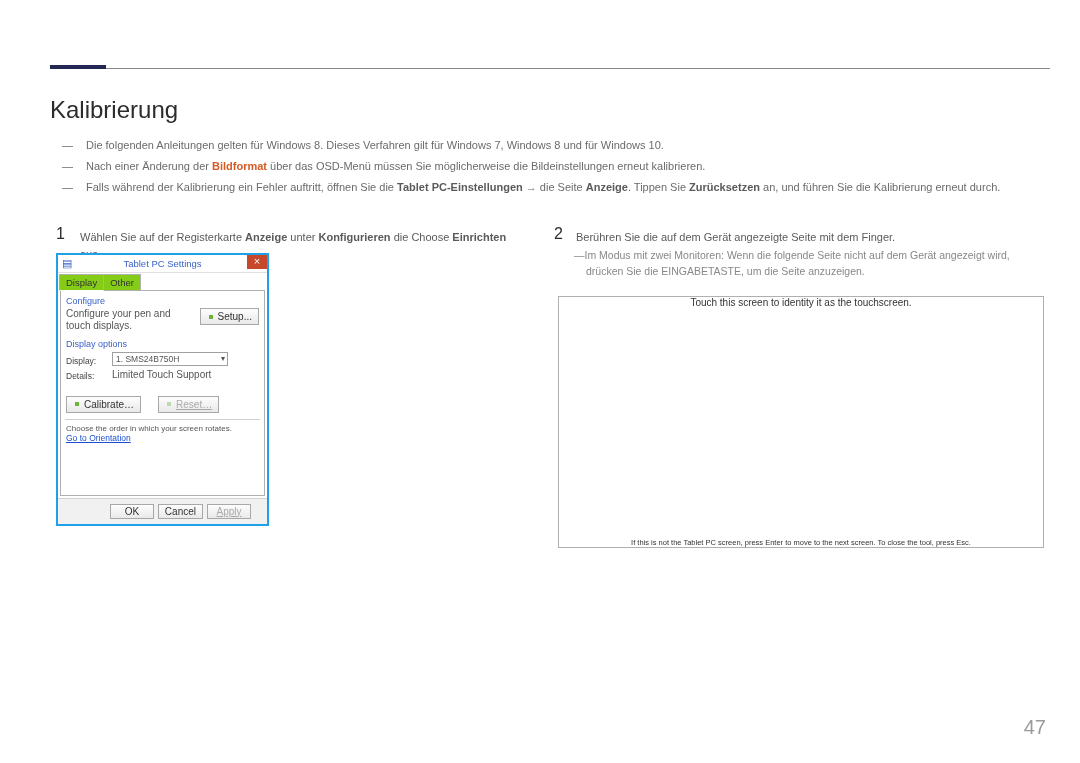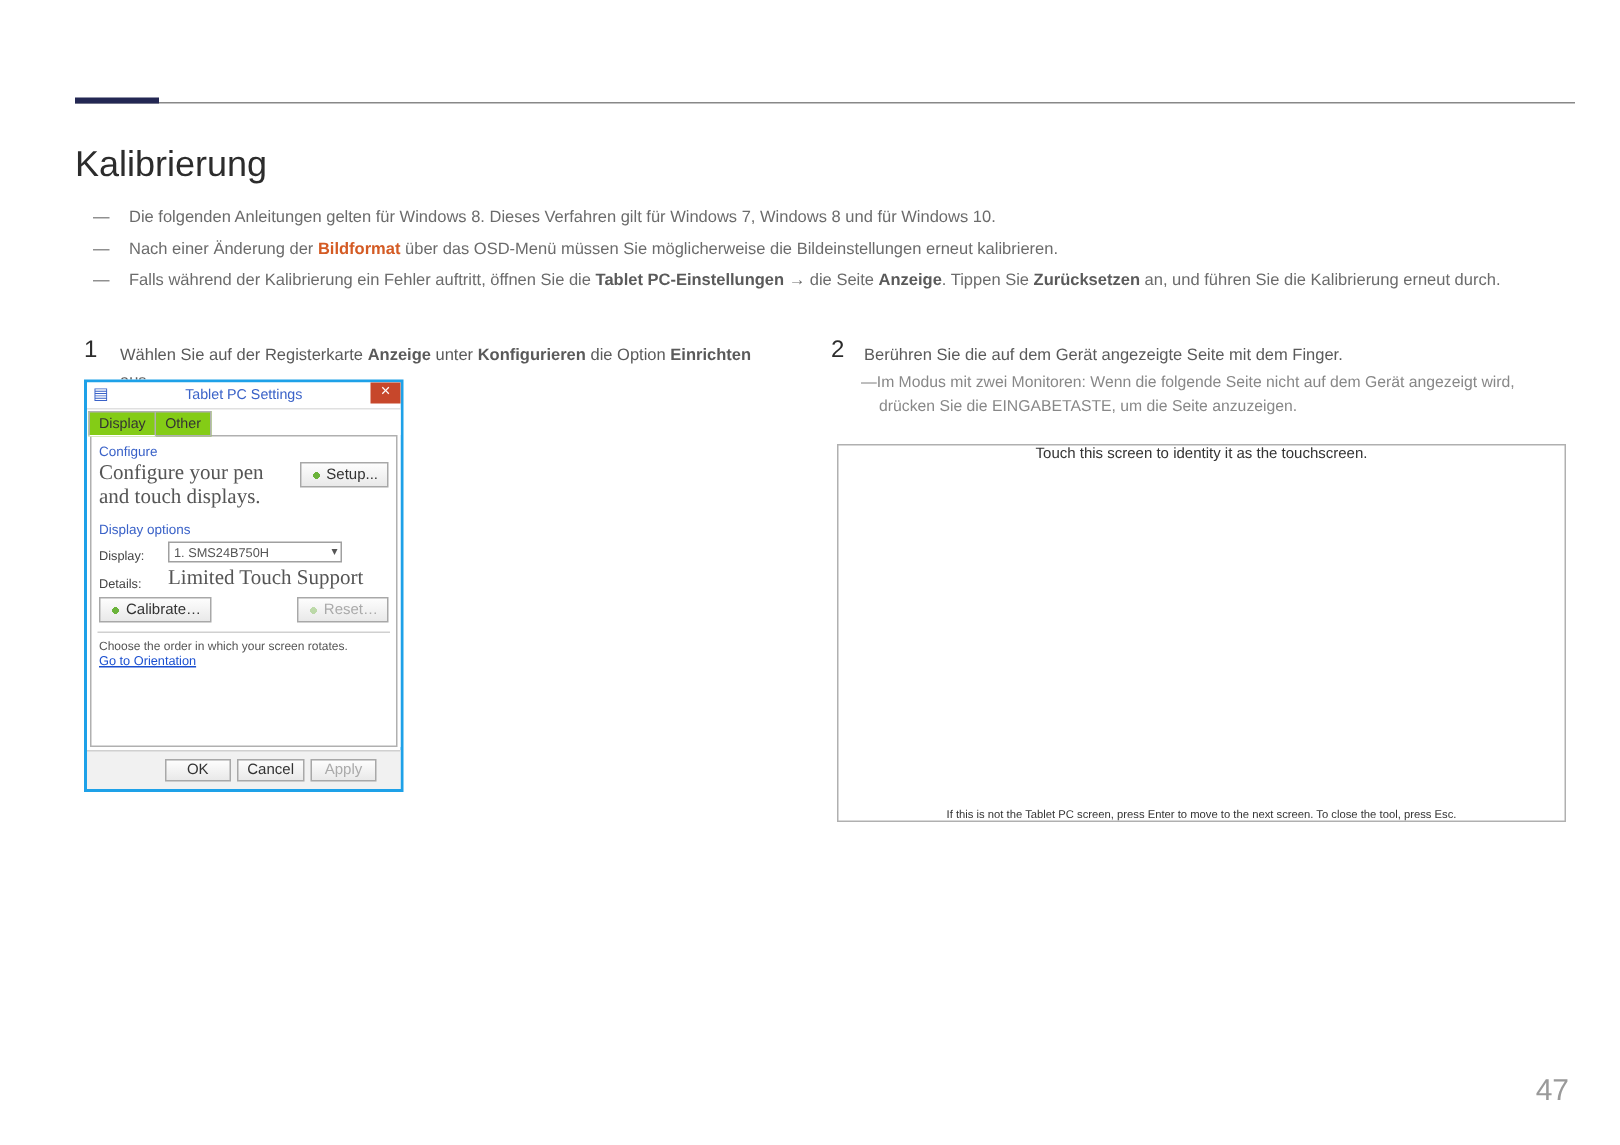--- a/index.html
+++ b/index.html
@@ -152,21 +152,21 @@
   }
   .tab-panel {
     border: 1px solid #b0b0b0;
     margin: 0 2px 2px 2px;
     background: #fff;
     font-size: 9px;
     color: #444;
     padding: 3px 5px 4px 5px;
   }
   .tab-panel .group-label { color: #3a62c8; font-size: 9px; margin: 2px 0 2px 0; }
-  .tab-panel .small-text { font-size: 14px; color: #555; line-height: 1.15; font-family: Liberation Serif, serif; }
+  .tab-panel .small-text { font-size: 10px; color: #555; line-height: 1.15; }
   .tab-panel .row { display: flex; align-items: flex-end; margin-top: 3px; }
   .tab-panel .row-label { width: 46px; font-size: 8.5px; }
   .win-select {
     border: 1px solid #a0a0a0;
     font-size: 8.5px;
     padding: 1px 14px 1px 3px;
     background: #fff;
     position: relative;
     width: 116px;
     color: #555;
@@ -178,24 +178,24 @@
     justify-content: center;
     border: 1px solid #a8a8a8;
     background: linear-gradient(#fdfdfd,#e9e9e9);
     font-size: 10px;
     padding: 2px 6px;
     color: #333;
     cursor: pointer;
     min-width: 56px;
     gap: 3px;
   }
-  .win-button.disabled { color: #aaa; cursor: default; }
+  .win-button.disabled { color: #aaa; cursor: default; text-decoration: underline; }
   .gear { width: 8px; height: 8px; background: radial-gradient(circle,#6bb33a 40%,transparent 42%); display: inline-block; border-radius: 2px; }
   .link { color: #1a4fd0; text-decoration: underline; font-size: 8.5px; cursor: pointer; }
-  .button-row-center { display:flex; justify-content: space-between; gap: 6px; margin-top: 4px; }
+  .button-row-center { display:flex; justify-content: flex-start; gap: 17px; margin-top: 15px; }
   .hr-line { border-top: 1px solid #d0d0d0; margin: 6px -1px 4px -1px; }
   .desc-text { font-size: 8px; color: #555; margin-top: 3px; }
 
   .win-footer {
     background: #f1f1f1;
     border-top: 1px solid #d0d0d0;
     height: 26px;
     display: flex;
     justify-content: flex-end;
     align-items: center;
@@ -244,21 +244,21 @@
 </p>
 <p class="dash-note note2">
   <span class="dash">―</span><span>Nach einer Änderung der </span><span class="highlight">Bildformat</span><span> über das OSD-Menü müssen Sie möglicherweise die Bildeinstellungen erneut kalibrieren.</span>
 </p>
 <p class="dash-note note3">
   <span class="dash">―</span><span>Falls während der Kalibrierung ein Fehler auftritt, öffnen Sie die </span><span class="bold">Tablet PC-Einstellungen </span><span class="arrow-glyph">→</span><span> die Seite </span><span class="bold">Anzeige</span><span>. Tippen Sie </span><span class="bold">Zurücksetzen</span><span> an, und führen Sie die Kalibrierung erneut durch.</span>
 </p>
 
 <div class="step-num step1-num">1</div>
 <p class="step-text step1-text">
-  <span>Wählen Sie auf der Registerkarte </span><span class="bold">Anzeige</span><span> unter </span><span class="bold">Konfigurieren</span><span> die Option </span><span class="bold">Einrichten</span><span> aus.</span>
+  <span>Wählen Sie auf der Registerkarte </span><span class="bold">Anzeige</span><span> unter </span><span class="bold">Konfigurieren</span><span> die Choose </span><span class="bold">Einrichten</span><span> aus.</span>
 </p>
 
 <div class="step-num step2-num">2</div>
 <p class="step-text step2-text">Berühren Sie die auf dem Gerät angezeigte Seite mit dem Finger.</p>
 <p class="step2-sub">
   <span class="dash">―</span><span>Im Modus mit zwei Monitoren: Wenn die folgende Seite nicht auf dem Gerät angezeigt wird, drücken Sie die EINGABETASTE, um die Seite anzuzeigen.</span>
 </p>
 
 <div class="win-dialog">
   <div class="win-title-bar">

